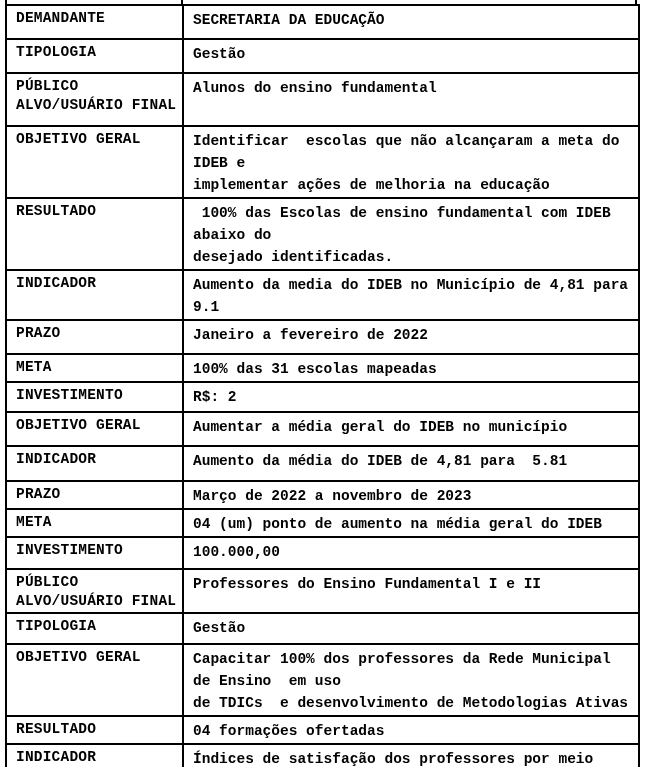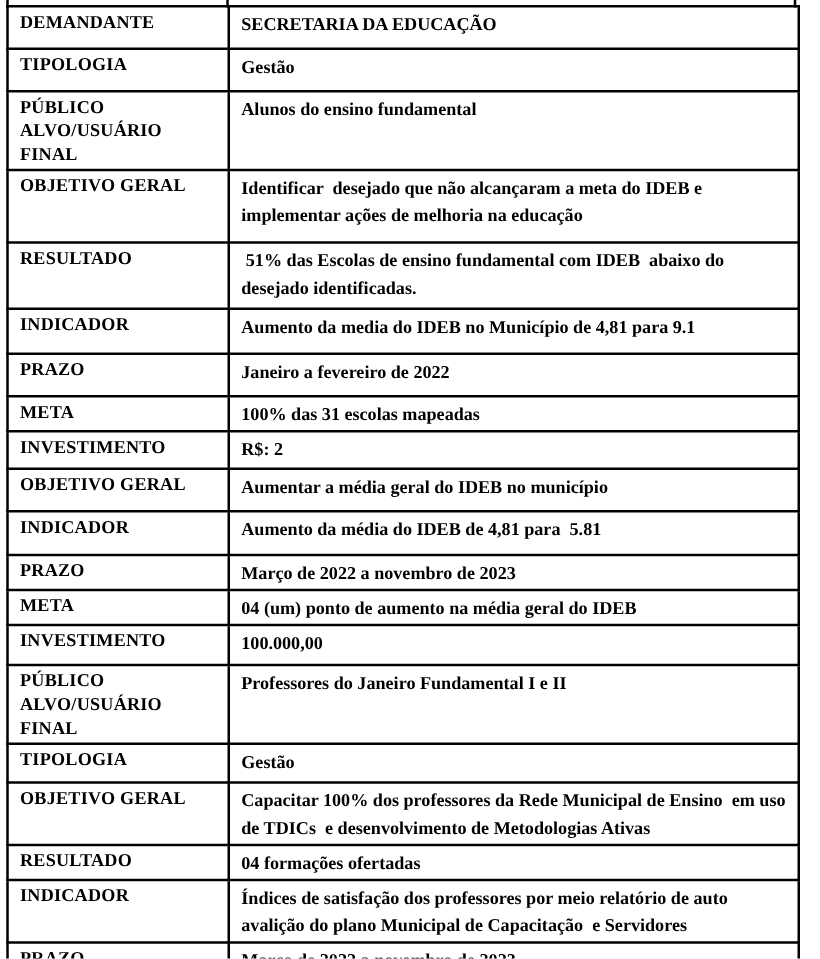--- a/index.html
+++ b/index.html
@@ -2,21 +2,21 @@
 <html><head>
 <meta charset="utf-8">
 <style>
   html, body { margin: 0; padding: 0; background: #ffffff; }
   #page {
     position: relative;
     width: 656px;
     height: 767px;
     background: #ffffff;
     overflow: hidden;
-    font-family: Liberation Serif, serif;
+    font-family: Liberation Mono, monospace;
     color: #000000;
   }
   
   .stub {
     position: absolute;
     top: 0;
     width: 2px;
     height: 6px;
     background: #000000;
   }
@@ -78,26 +78,26 @@
         <td class="lbl">TIPOLOGIA</td>
         <td class="val">Gestão</td>
       </tr>
       <tr style="height:53px">
         <td class="lbl">PÚBLICO
 ALVO/USUÁRIO FINAL</td>
         <td class="val">Alunos do ensino fundamental</td>
       </tr>
       <tr style="height:58px">
         <td class="lbl">OBJETIVO GERAL</td>
-        <td class="val">Identificar  desejado que não alcançaram a meta do IDEB e
+        <td class="val">Identificar  escolas que não alcançaram a meta do IDEB e
 implementar ações de melhoria na educação</td>
       </tr>
       <tr style="height:53px">
         <td class="lbl">RESULTADO</td>
-        <td class="val"> 51% das Escolas de ensino fundamental com IDEB  abaixo do
+        <td class="val"> 100% das Escolas de ensino fundamental com IDEB  abaixo do
 desejado identificadas.</td>
       </tr>
       <tr style="height:36px">
         <td class="lbl">INDICADOR</td>
         <td class="val">Aumento da media do IDEB no Município de 4,81 para 9.1</td>
       </tr>
       <tr style="height:34px">
         <td class="lbl">PRAZO</td>
         <td class="val">Janeiro a fevereiro de 2022</td>
       </tr>
@@ -125,21 +125,21 @@
         <td class="lbl">META</td>
         <td class="val">04 (um) ponto de aumento na média geral do IDEB</td>
       </tr>
       <tr style="height:32px">
         <td class="lbl">INVESTIMENTO</td>
         <td class="val">100.000,00</td>
       </tr>
       <tr style="height:37px">
         <td class="lbl">PÚBLICO
 ALVO/USUÁRIO FINAL</td>
-        <td class="val">Professores do Janeiro Fundamental I e II</td>
+        <td class="val">Professores do Ensino Fundamental I e II</td>
       </tr>
       <tr style="height:31px">
         <td class="lbl">TIPOLOGIA</td>
         <td class="val">Gestão</td>
       </tr>
       <tr style="height:42px">
         <td class="lbl">OBJETIVO GERAL</td>
         <td class="val">Capacitar 100% dos professores da Rede Municipal de Ensino  em uso
 de TDICs  e desenvolvimento de Metodologias Ativas</td>
       </tr>

